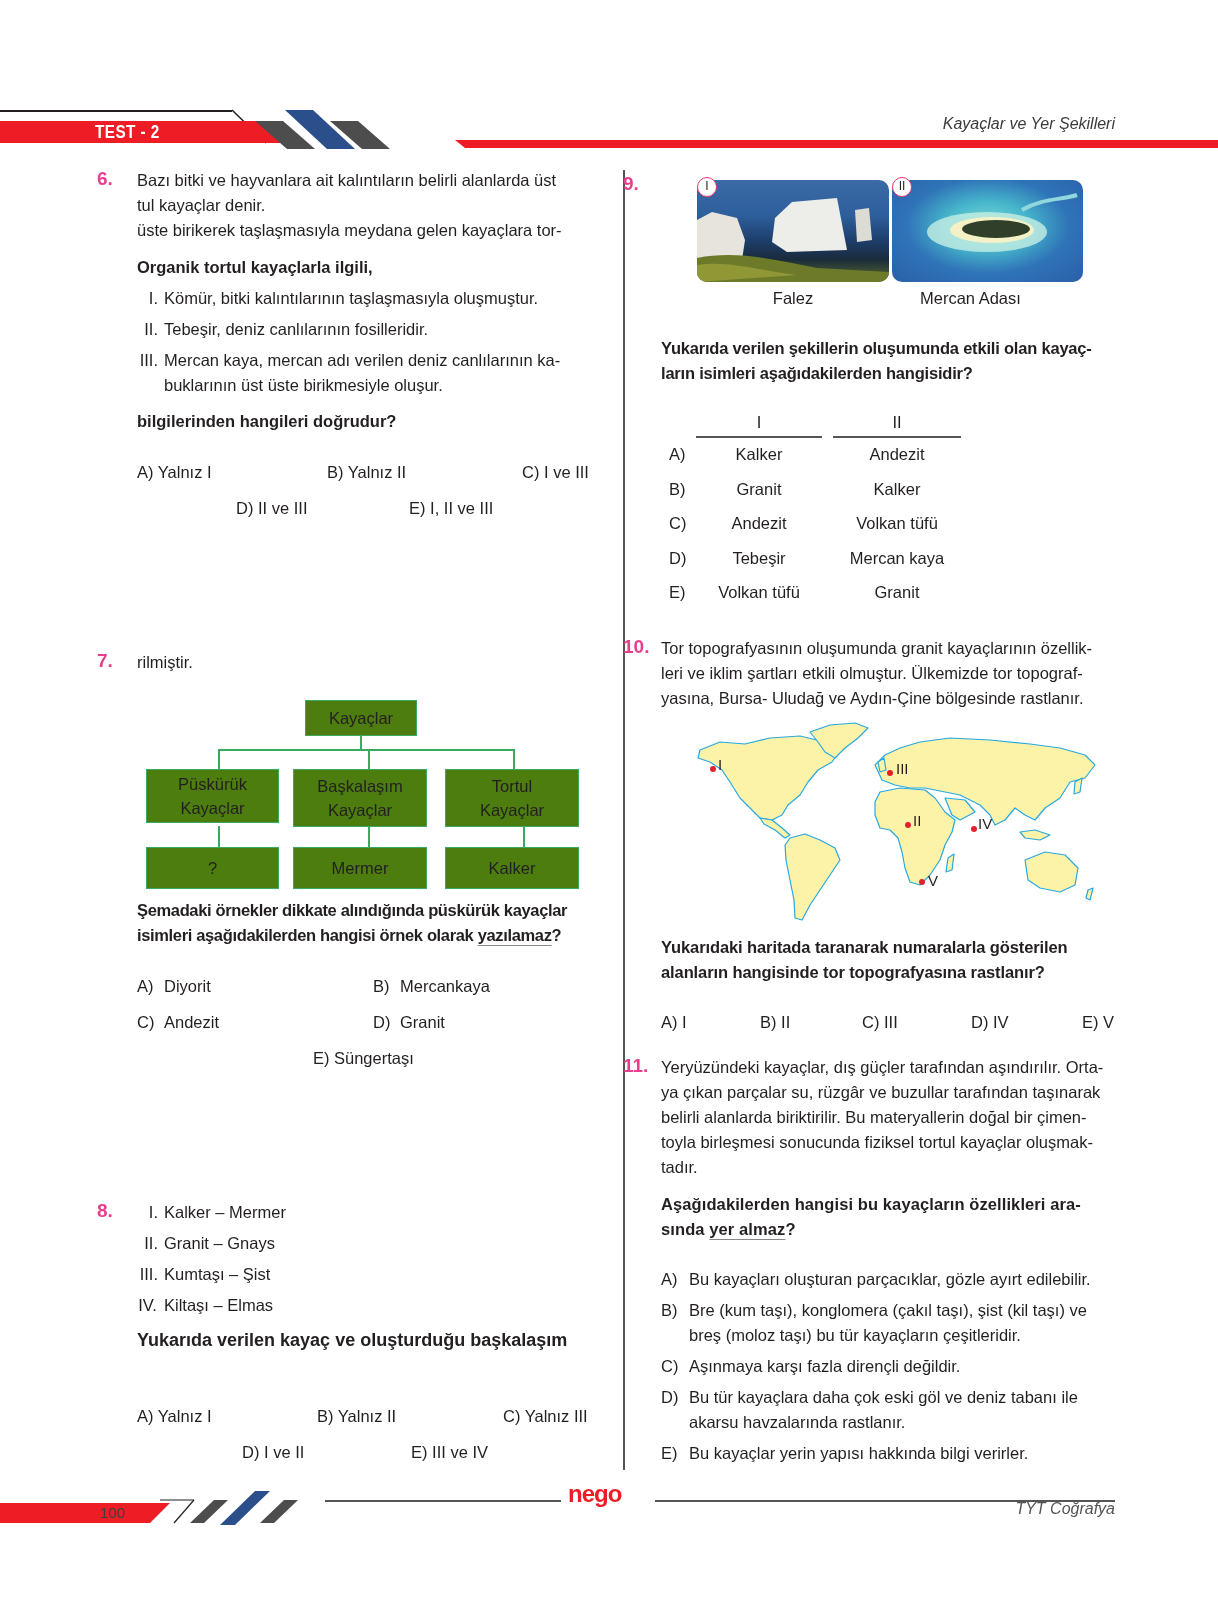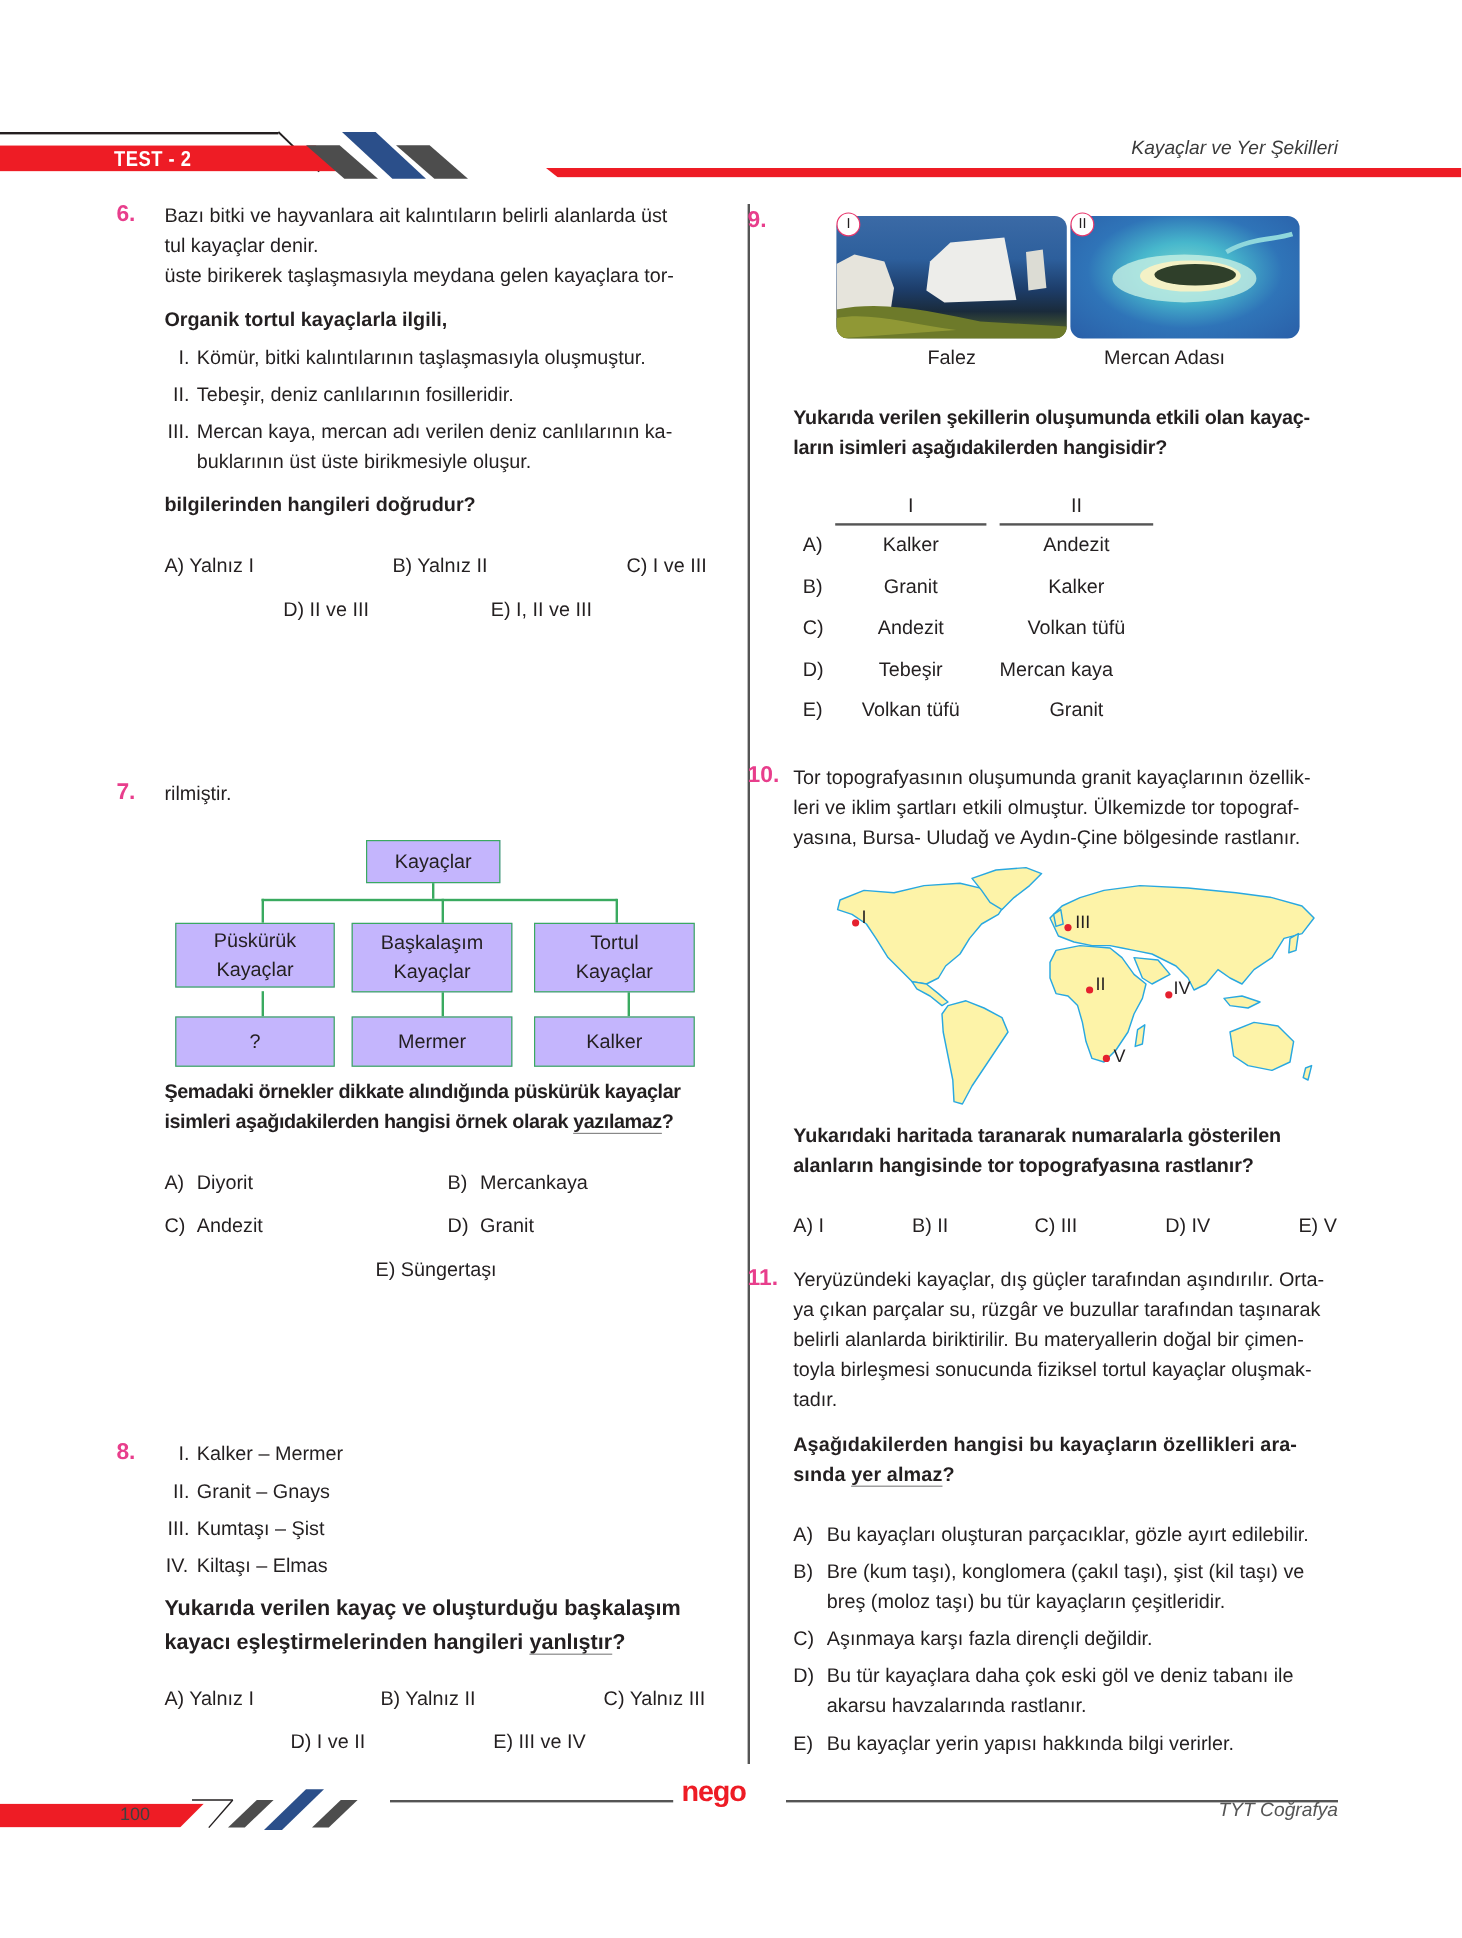--- a/index.html
+++ b/index.html
@@ -15,21 +15,21 @@
   .hdr-redbar { position: absolute; left: 0; top: 121px; width: 290px; height: 22px; background: #ee1c25;
                 clip-path: polygon(0 0, 263px 0, 290px 22px, 0 22px); }
   .hdr-line { position: absolute; left: 0; top: 110px; width: 232px; height: 1.5px; background: #231f20; }
   .hdr-title { position: absolute; left: 95px; top: 121px; color: #fff; font-weight: bold; font-size: 18px; line-height: 22px; font-family: "Liberation Sans Narrow", "Liberation Sans", sans-serif; letter-spacing: 0.5px; transform: scaleX(0.85); transform-origin: left; }
   .hdr-rbar { position: absolute; left: 455px; top: 140px; width: 763px; height: 8px; background: #ee1c25; }
   .hdr-topic { position: absolute; right: 103px; top: 115px; font-style: italic; font-size: 16px; color: #3b3b3b; }
 
   .column-divider { position: absolute; left: 623px; top: 170px; width: 1.5px; height: 1300px; background: #555; }
 
   
-  .dbox { position: absolute; background: #c4b5fd; border: 1.5px solid #3aaa60; text-align: center; font-size: 16.5px; color: #231f20; display: flex; align-items: center; justify-content: center; line-height: 24px; }
+  .dbox { position: absolute; background: #4d7c0f; border: 1.5px solid #3aaa60; text-align: center; font-size: 16.5px; color: #231f20; display: flex; align-items: center; justify-content: center; line-height: 24px; }
   .dline { position: absolute; background: #3aaa60; }
 
   
   .photo { position: absolute; border-radius: 10px; overflow: hidden; }
   .badge { position: absolute; width: 20px; height: 20px; border-radius: 50%; background: #fff; border: 1.5px solid #e8386d; font-size: 12px; line-height: 17px; text-align: center; color: #231f20; }
 
   .tbl-head-line { position: absolute; height: 1.5px; background: #555; }
 
   
   .ftr-redbar { position: absolute; left: 0; top: 1503px; width: 170px; height: 20px; background: #ee1c25; clip-path: polygon(0 0, 170px 0, 150px 20px, 0 20px); }
@@ -169,21 +169,20 @@
         <span style="width:27px;text-align:right;padding-right:6px">III.</span>
         <span>Kumtaşı – Şist</span>
       </div>
     <div style="display:flex;height:31px">
         <span style="width:27px;text-align:center;padding-right:6px">IV.</span>
         <span>Kiltaşı – Elmas</span>
       </div>
   </div>
   <div class="abs bold" style="left:137px;top:1326px;font-size:18px;line-height:28px;width:470px">
     <div>Yukarıda verilen kayaç ve oluşturduğu başkalaşım</div>
-    <div><span>kayacı eşleştirmelerinden hangileri </span><span class="u">yanlıştır</span><span>?</span></div>
   </div>
   <div class="abs txt" style="left:137px;top:1404px">A) Yalnız I</div>
   <div class="abs txt" style="left:317px;top:1404px">B) Yalnız II</div>
   <div class="abs txt" style="left:503px;top:1404px">C) Yalnız III</div>
   <div class="abs txt" style="left:242px;top:1440px">D) I ve II</div>
   <div class="abs txt" style="left:411px;top:1440px">E) III ve IV</div>
 </div>
 
 <div>
   <div class="qnum" style="left:623px;top:173px;padding-left:0">9.</div>
@@ -232,21 +231,21 @@
       <span class="abs" style="left:164px;width:128px;text-align:center">Kalker</span>
     </div>
     <div class="abs txt" style="left:669px;top:511px;width:300px;height:25px">
       <span class="abs" style="left:0">C)</span>
       <span class="abs" style="left:27px;width:126px;text-align:center">Andezit</span>
       <span class="abs" style="left:164px;width:128px;text-align:center">Volkan tüfü</span>
     </div>
     <div class="abs txt" style="left:669px;top:546px;width:300px;height:25px">
       <span class="abs" style="left:0">D)</span>
       <span class="abs" style="left:27px;width:126px;text-align:center">Tebeşir</span>
-      <span class="abs" style="left:164px;width:128px;">Mercan kaya</span>
+      <span class="abs" style="left:164px;width:128px;text-align:center">Mercan kaya</span>
     </div>
     <div class="abs txt" style="left:669px;top:580px;width:300px;height:25px">
       <span class="abs" style="left:0">E)</span>
       <span class="abs" style="left:27px;width:126px;text-align:center">Volkan tüfü</span>
       <span class="abs" style="left:164px;width:128px;text-align:center">Granit</span>
     </div>
   </div>
 </div>
 
 <div>

